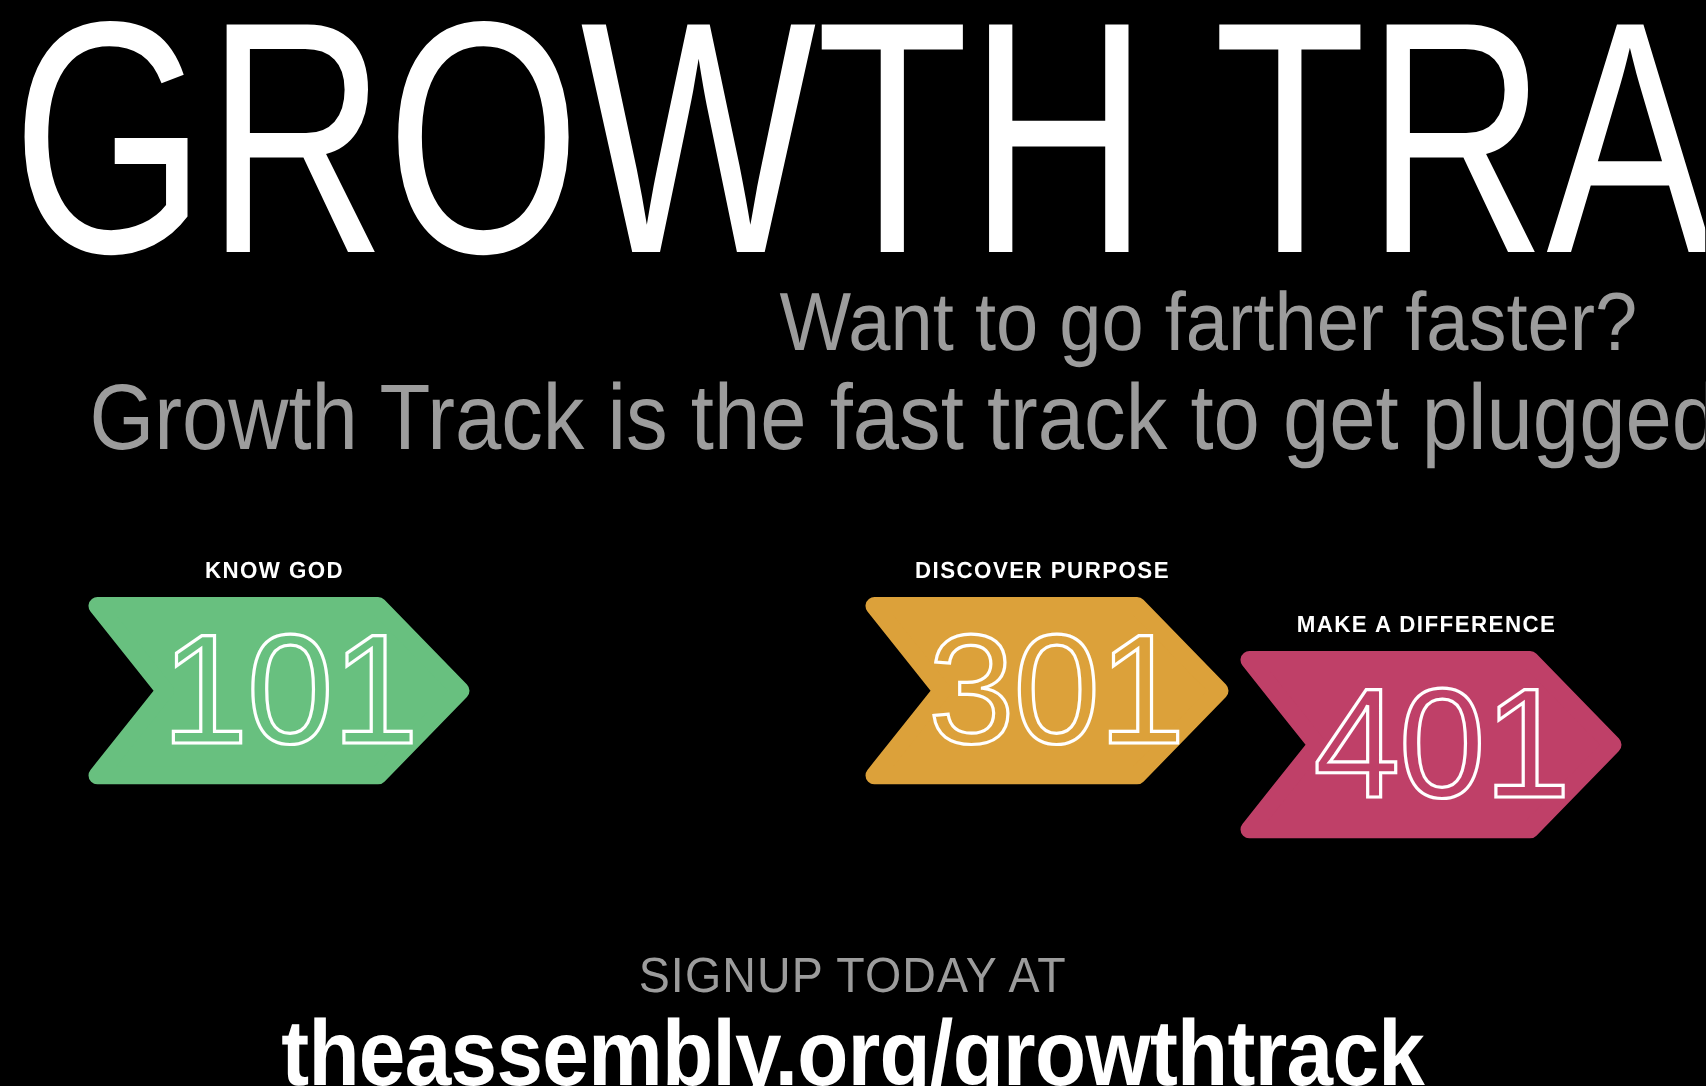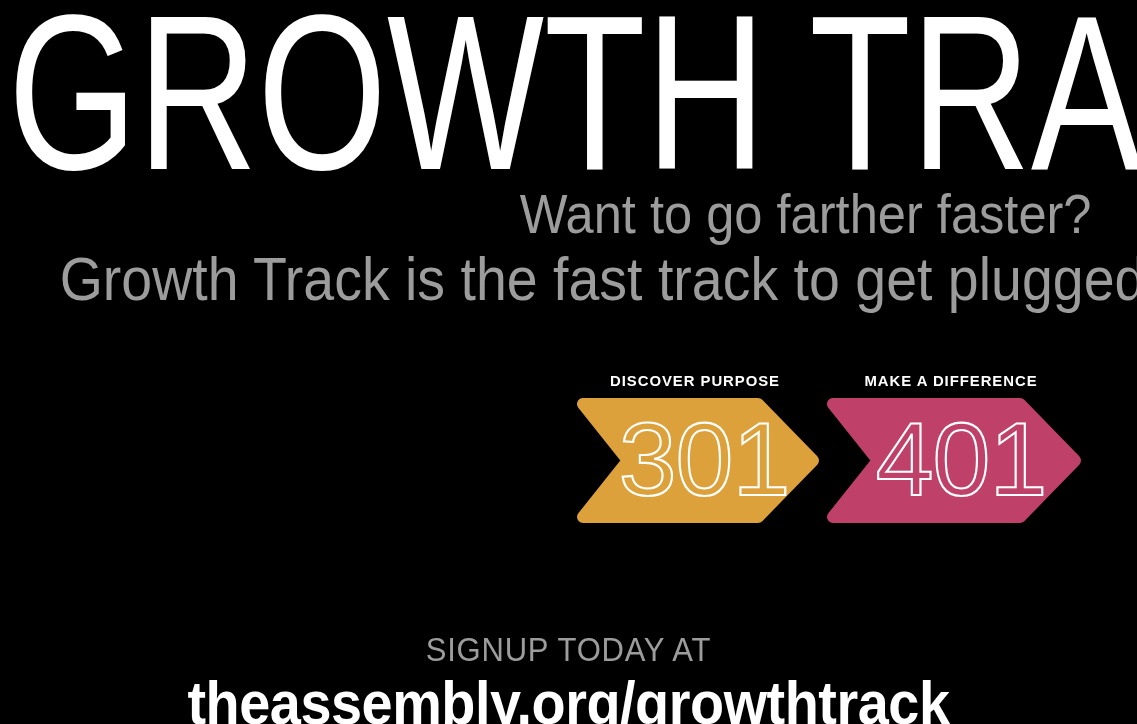--- a/index.html
+++ b/index.html
@@ -147,31 +147,38 @@
 
   <div class="title" style="color: rgb(255, 255, 255);">GROWTH TRACK</div>
 
   <div class="subtitle-wrap" style="color: rgb(156, 156, 156);">
     <span class="sub-line sub-line-1">Want to go farther faster?</span>
     <span class="sub-line sub-line-2">Growth Track is the fast track to get plugged in.</span>
   </div>
 
   <div class="steps">
 
+    <div class="step" id="step-0" style="left:52px; width:262px;">
+      <div class="step-label" style="color: rgb(255, 255, 255);">KNOW GOD</div>
+      <svg class="chev" width="262" height="125" viewBox="0 0 262 125">
+        <path id="chev-path-0" d="M 13,6 L 200,6 L 255,62.5 L 200,119 L 13,119 L 58,62.5 Z" fill="#68c07f" stroke="#68c07f" stroke-width="12" stroke-linejoin="round"></path>
+        <text id="chev-num-0" class="chev-num" x="141" y="97" text-anchor="middle" stroke="#ffffff">101</text>
+      </svg>
+    </div>
 
 
     <div class="step" id="step-2" style="left:570px; width:250px;">
       <div class="step-label" style="color: rgb(255, 255, 255);">DISCOVER PURPOSE</div>
       <svg class="chev" width="250" height="125" viewBox="0 0 250 125">
         <path id="chev-path-2" d="M 13,6 L 188,6 L 243,62.5 L 188,119 L 13,119 L 58,62.5 Z" fill="#dca13a" stroke="#dca13a" stroke-width="12" stroke-linejoin="round"></path>
         <text id="chev-num-2" class="chev-num" x="134" y="97" text-anchor="middle" stroke="#ffffff">301</text>
       </svg>
     </div>
 
-    <div class="step" id="step-3" style="left:820px; width:262px;">
+    <div class="step" id="step-3" style="left:820px; width:262px;margin-top:36px;">
       <div class="step-label" style="color: rgb(255, 255, 255);">MAKE A DIFFERENCE</div>
       <svg class="chev" width="262" height="125" viewBox="0 0 262 125">
         <path id="chev-path-3" d="M 13,6 L 200,6 L 255,62.5 L 200,119 L 13,119 L 58,62.5 Z" fill="#bf4068" stroke="#bf4068" stroke-width="12" stroke-linejoin="round"></path>
         <text id="chev-num-3" class="chev-num" x="141" y="97" text-anchor="middle" stroke="#ffffff">401</text>
       </svg>
     </div>
 
   </div>
 
   <div class="footer">

